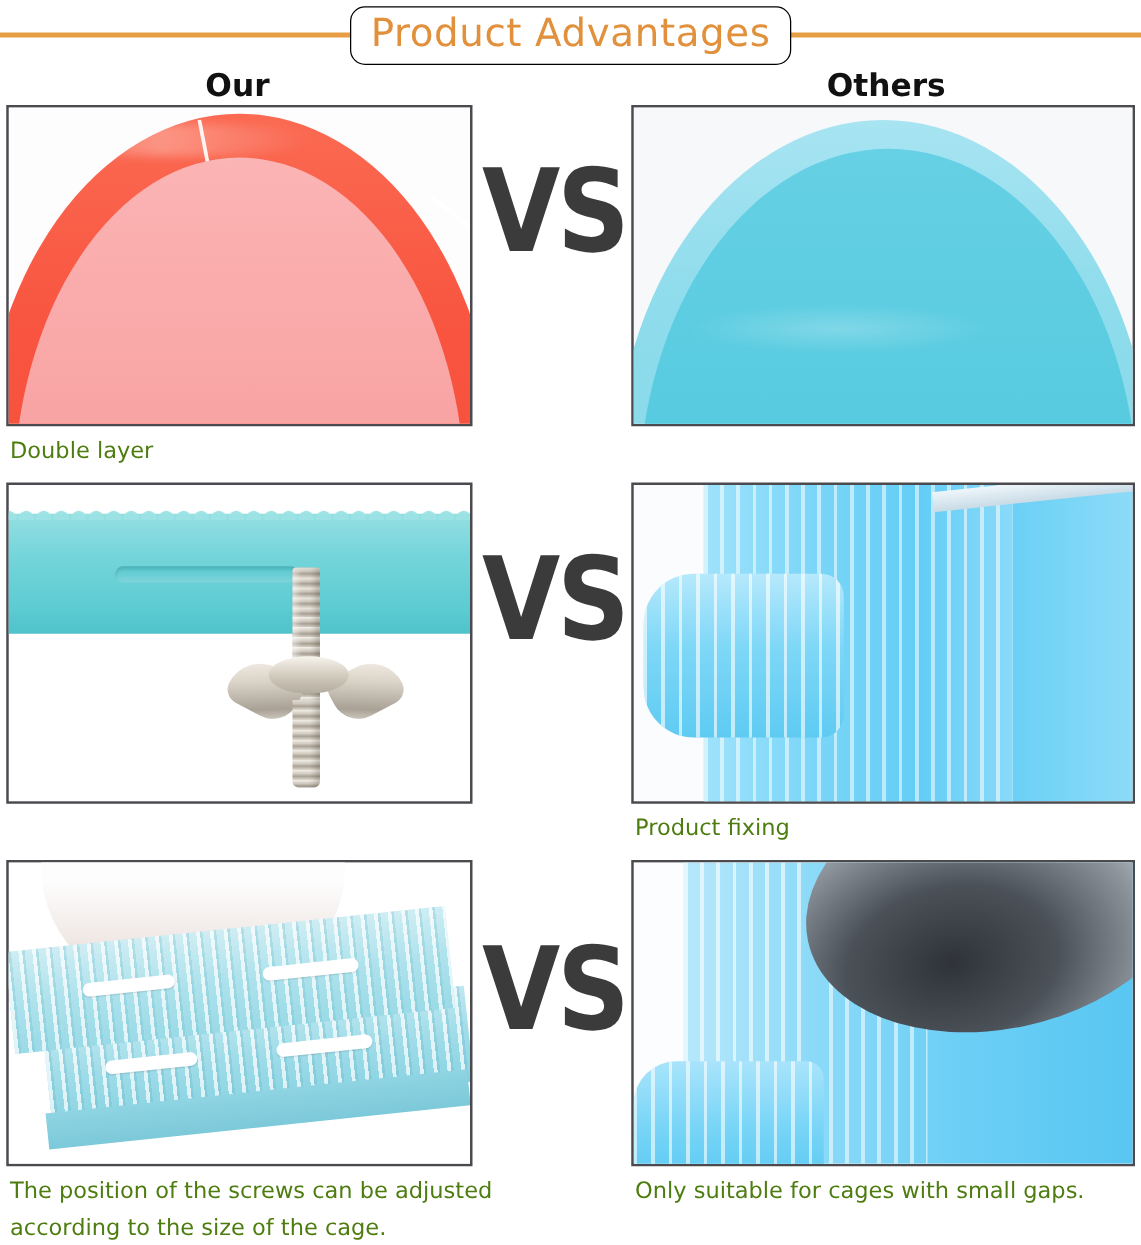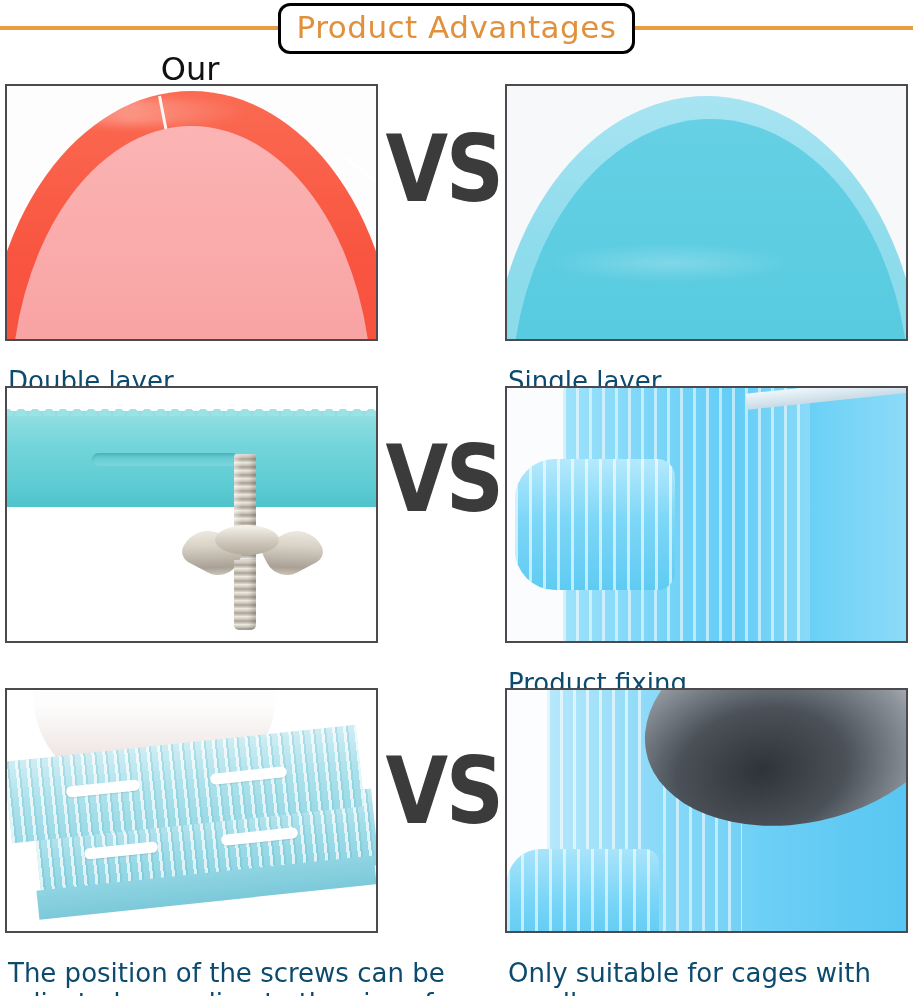--- a/index.html
+++ b/index.html
@@ -26,21 +26,21 @@
   }
   .title-rule {
     flex: 1 1 auto;
     height: 4px;
     background: #E7A košt;
     background: #E79E43;
     min-width: 10px;
   }
   .title-box {
     flex: 0 0 auto;
-    border: 3px solid #000000;
+    border: 1px solid #000000;
     border-radius: 12px;
     background: #fff;
     padding: 2px 16px 5px 16px;
     margin: 0 -2px;
     position: relative;
     z-index: 2;
   }
   .title-text {
     font-size: 31px;
     color: #E1903B;
@@ -52,25 +52,26 @@
 
   
   .col-headers {
     position: absolute;
     left: 0; top: 52px;
     width: 913px; height: 34px;
   }
   .col-header {
     position: absolute;
     top: 0;
-    font-size: 32px;
+    font-size: 25px;
     color: #111;
     white-space: nowrap;
     line-height: 34px;
     font-family: "DejaVu Sans", sans-serif;
+    font-weight: bold;
   }
   .col-header.our    { left: 0;   width: 380px; text-align: center; }
   .col-header.others { left: 505px; width: 408px; text-align: center; }
 
   
   .rows { position: absolute; left: 0; top: 0; width: 913px; height: 996px; }
 
   .row { position: absolute; left: 0; width: 913px; }
   .row-1 { top: 84px;  height: 296px; }
   .row-2 { top: 386px; height: 296px; }
@@ -104,25 +105,24 @@
     letter-spacing: -3px;
     transform: scaleX(0.88);
   }
   .row-1 .vs { top: 40px; }
   .row-2 .vs { top: 48px; }
   .row-3 .vs { top: 58px; }
 
   
   .caption {
     position: absolute;
-    font-size: 26px;
+    font-size: 18px;
     line-height: 30px;
-    color: #0c4a6e;
+    color: #4d7c0f;
     font-family: "DejaVu Sans", sans-serif;
-    margin-top: 20px;
   }
   .caption.left  { left: 8px;   width: 470px; }
   .caption.right { left: 508px; width: 400px; }
   .row-1 .caption, .row-2 .caption { top: 262px; }
   .row-3 .caption { top: 250px; }
 
   
 
   .art { position: absolute; inset: 0; }
 
@@ -415,20 +415,21 @@
 <div class="title-bar">
   <div class="title-rule"></div>
   <div class="title-box">
     <div class="title-text">Product Advantages</div>
   </div>
   <div class="title-rule"></div>
 </div>
 
 <div class="col-headers">
   <div class="col-header our">Our</div>
+  <div class="col-header others">Others</div>
 </div>
 
 <div class="rows">
 
   <div class="row row-1">
     <div class="panel left">
       <div class="art">
         <div class="bowl-pink-bg"></div>
         <div class="bowl-pink-outer"></div>
         <div class="bowl-seam seam-a"></div>
@@ -443,21 +444,20 @@
     <div class="panel right">
       <div class="art">
         <div class="bowl-cyan-bg"></div>
         <div class="bowl-cyan-rim"></div>
         <div class="bowl-cyan-inner"></div>
         <div class="bowl-cyan-gloss"></div>
       </div>
     </div>
 
     <div class="caption left">Double layer</div>
-    <div class="caption right">Single layer</div>
   </div>
 
   <div class="row row-2">
     <div class="panel left">
       <div class="art">
         <div class="screw-bg"></div>
         <div class="screw-bar"></div>
         <div class="screw-bar-teeth"></div>
         <div class="screw-slot"></div>
         <div class="screw-shaft"></div>

